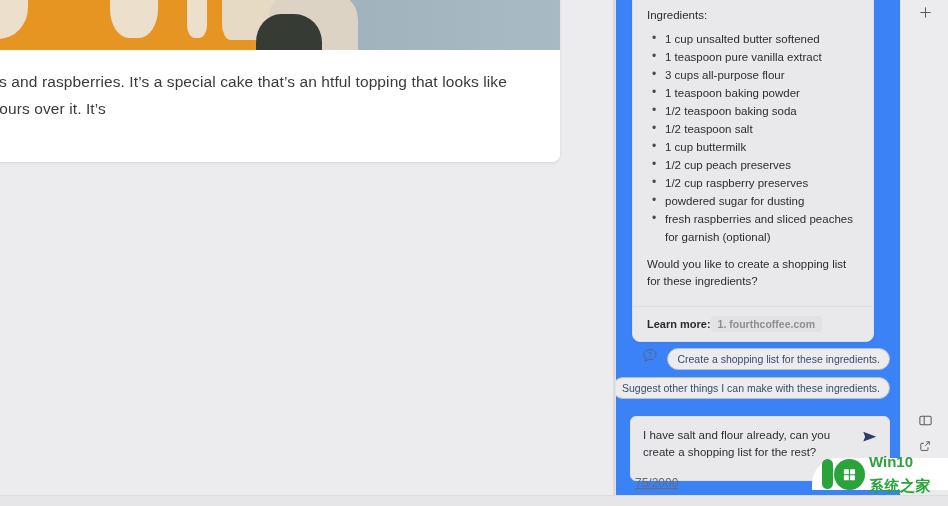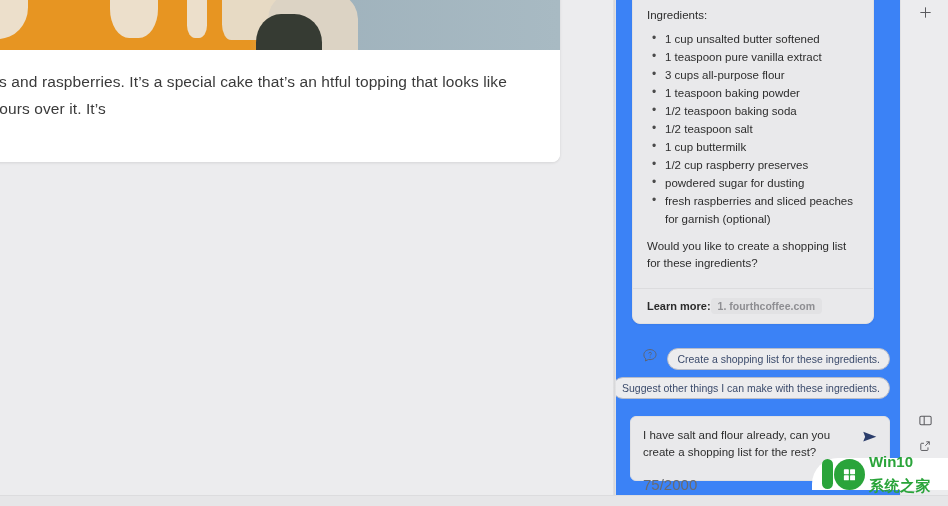--- a/index.html
+++ b/index.html
@@ -173,23 +173,24 @@
     border-radius: 6px;
     padding: 10px 12px 6px 12px;
   }
   #composer-text {
     font-size: 11.5px;
     line-height: 17px;
     color: #2d2d2d;
     width: 200px;
   }
   #char-counter {
-    position: absolute; left: 12px; top: 59px;
-    font-size: 15px;
+    position: absolute; left: 4px; top: 59px;
+    font-size: 12px;
     color: #6a6a6e;
+    text-decoration: underline;
   }
   #send-button {
     position: absolute; right: 8px; top: 9px;
     width: 22px; height: 22px;
     display: flex; align-items: center; justify-content: center;
   }
 
   
   #right-rail {
     position: absolute; left: 900px; top: 0;
@@ -265,20 +266,21 @@
       <div id="ingredients-label">Ingredients:</div>
 
       <ul id="ingredients-list">
         <li>1 cup unsalted butter softened</li>
         <li>1 teaspoon pure vanilla extract</li>
         <li>3 cups all-purpose flour</li>
         <li>1 teaspoon baking powder</li>
         <li>1/2 teaspoon baking soda</li>
         <li>1/2 teaspoon salt</li>
         <li>1 cup buttermilk</li>
+        <li>1/2 cup peach preserves</li>
         <li>1/2 cup raspberry preserves</li>
         <li>powdered sugar for dusting</li>
         <li>fresh raspberries and sliced peaches for garnish (optional)</li>
       </ul>
 
       <div id="followup-question">Would you like to create a shopping list for these ingredients?</div>
 
       <div id="learn-more-row">
         <span id="learn-more-label">Learn more:</span>
         <span id="source-chip">1. fourthcoffee.com</span>

